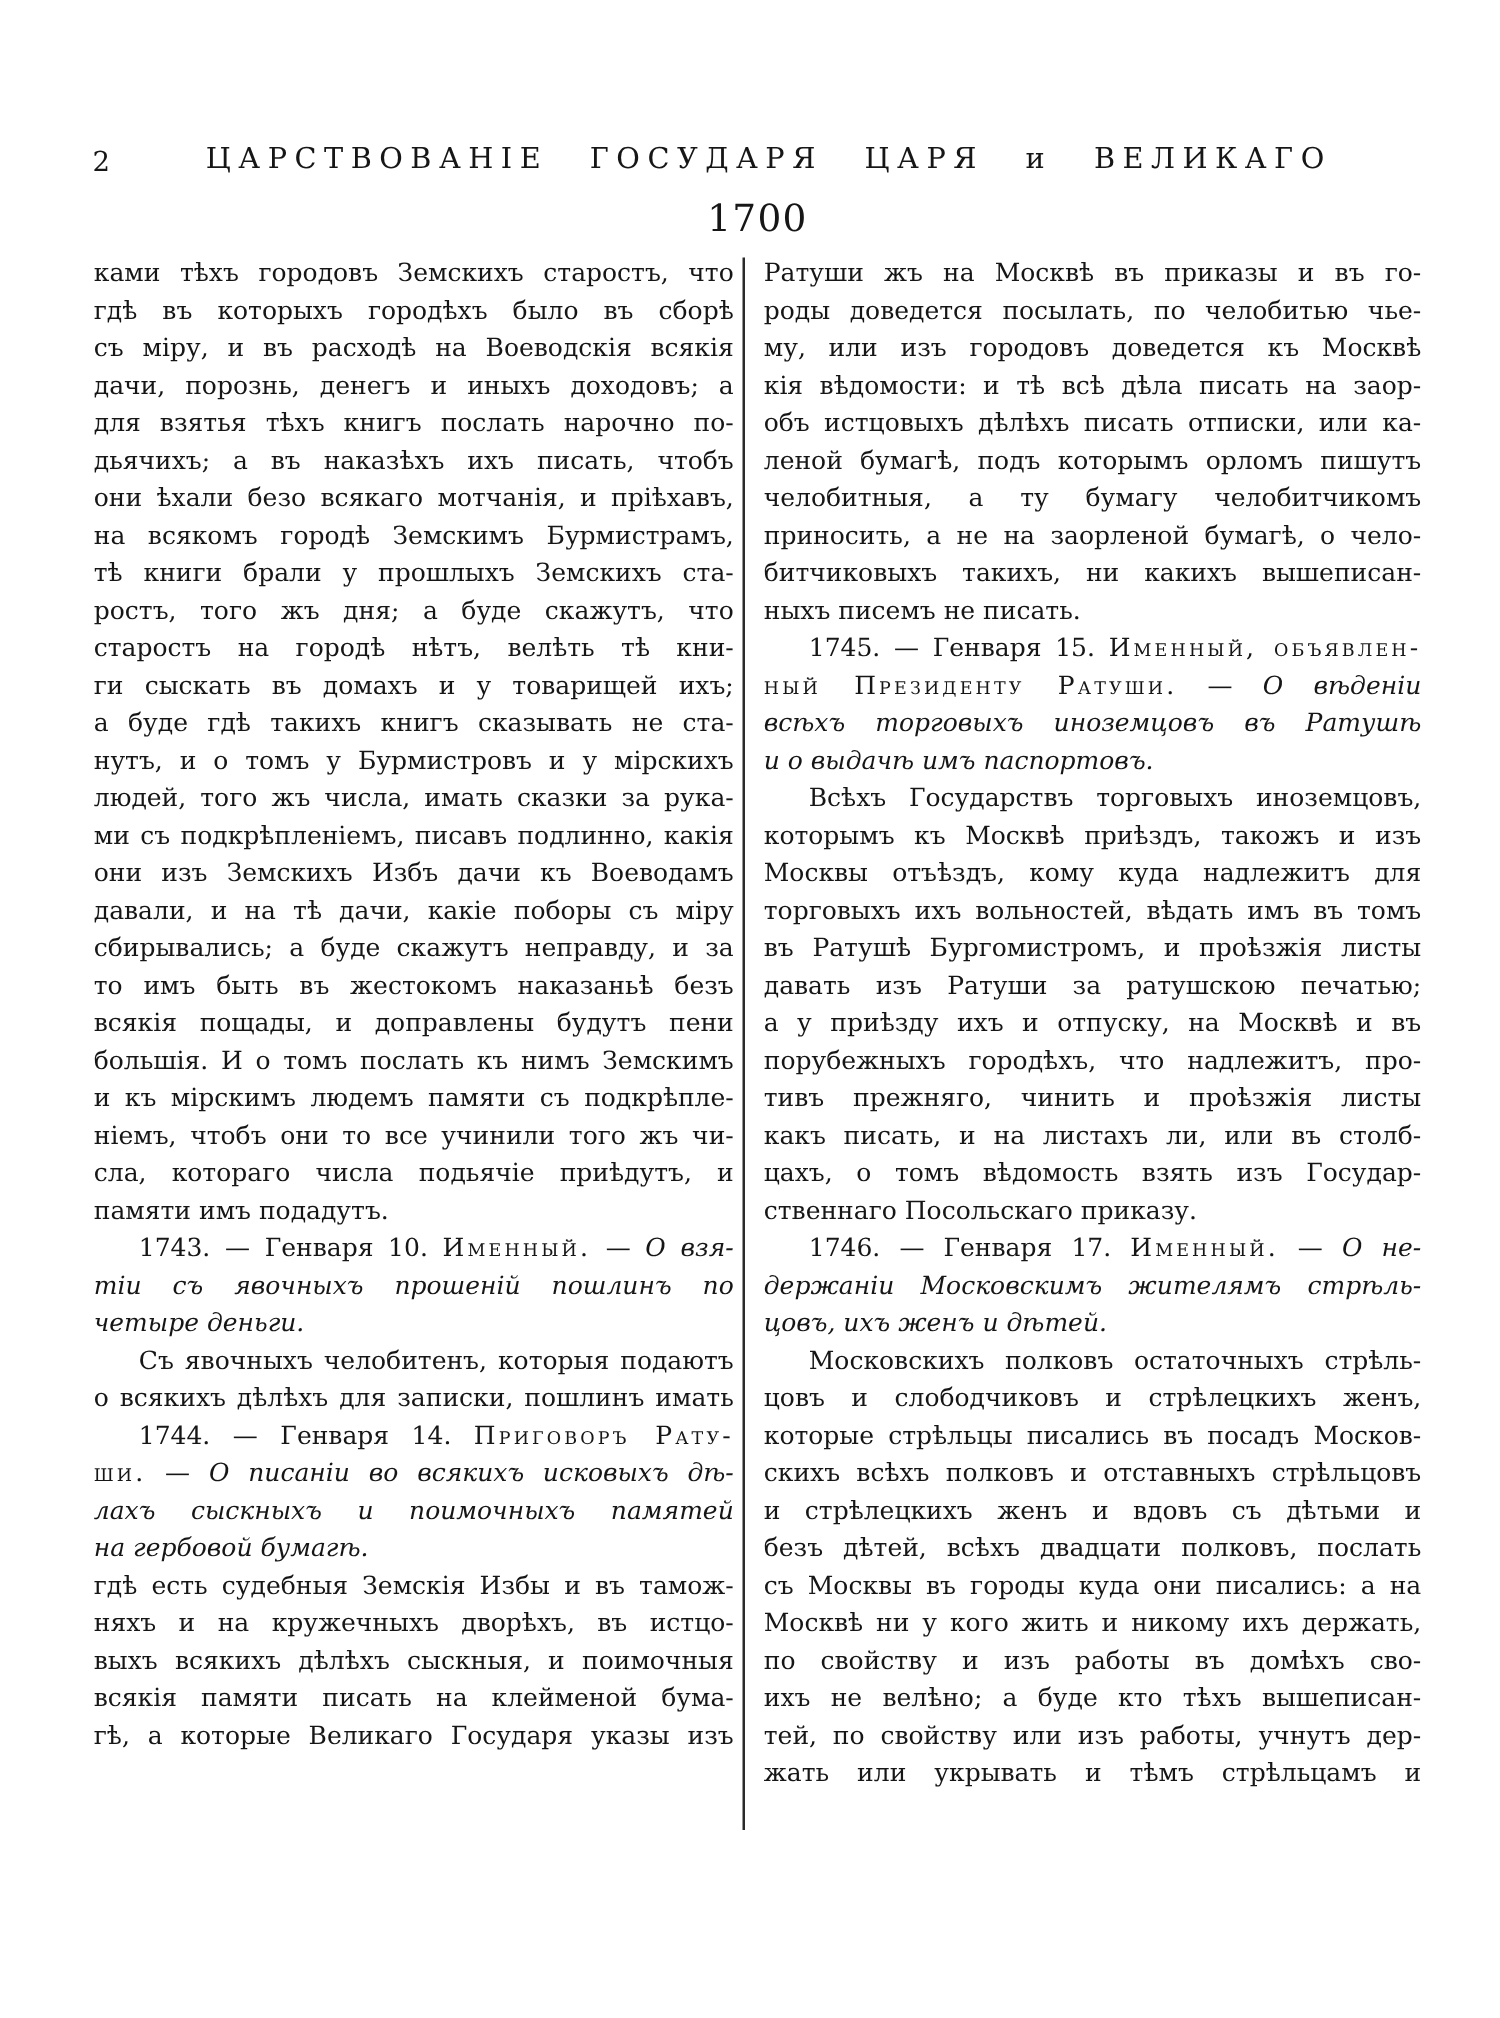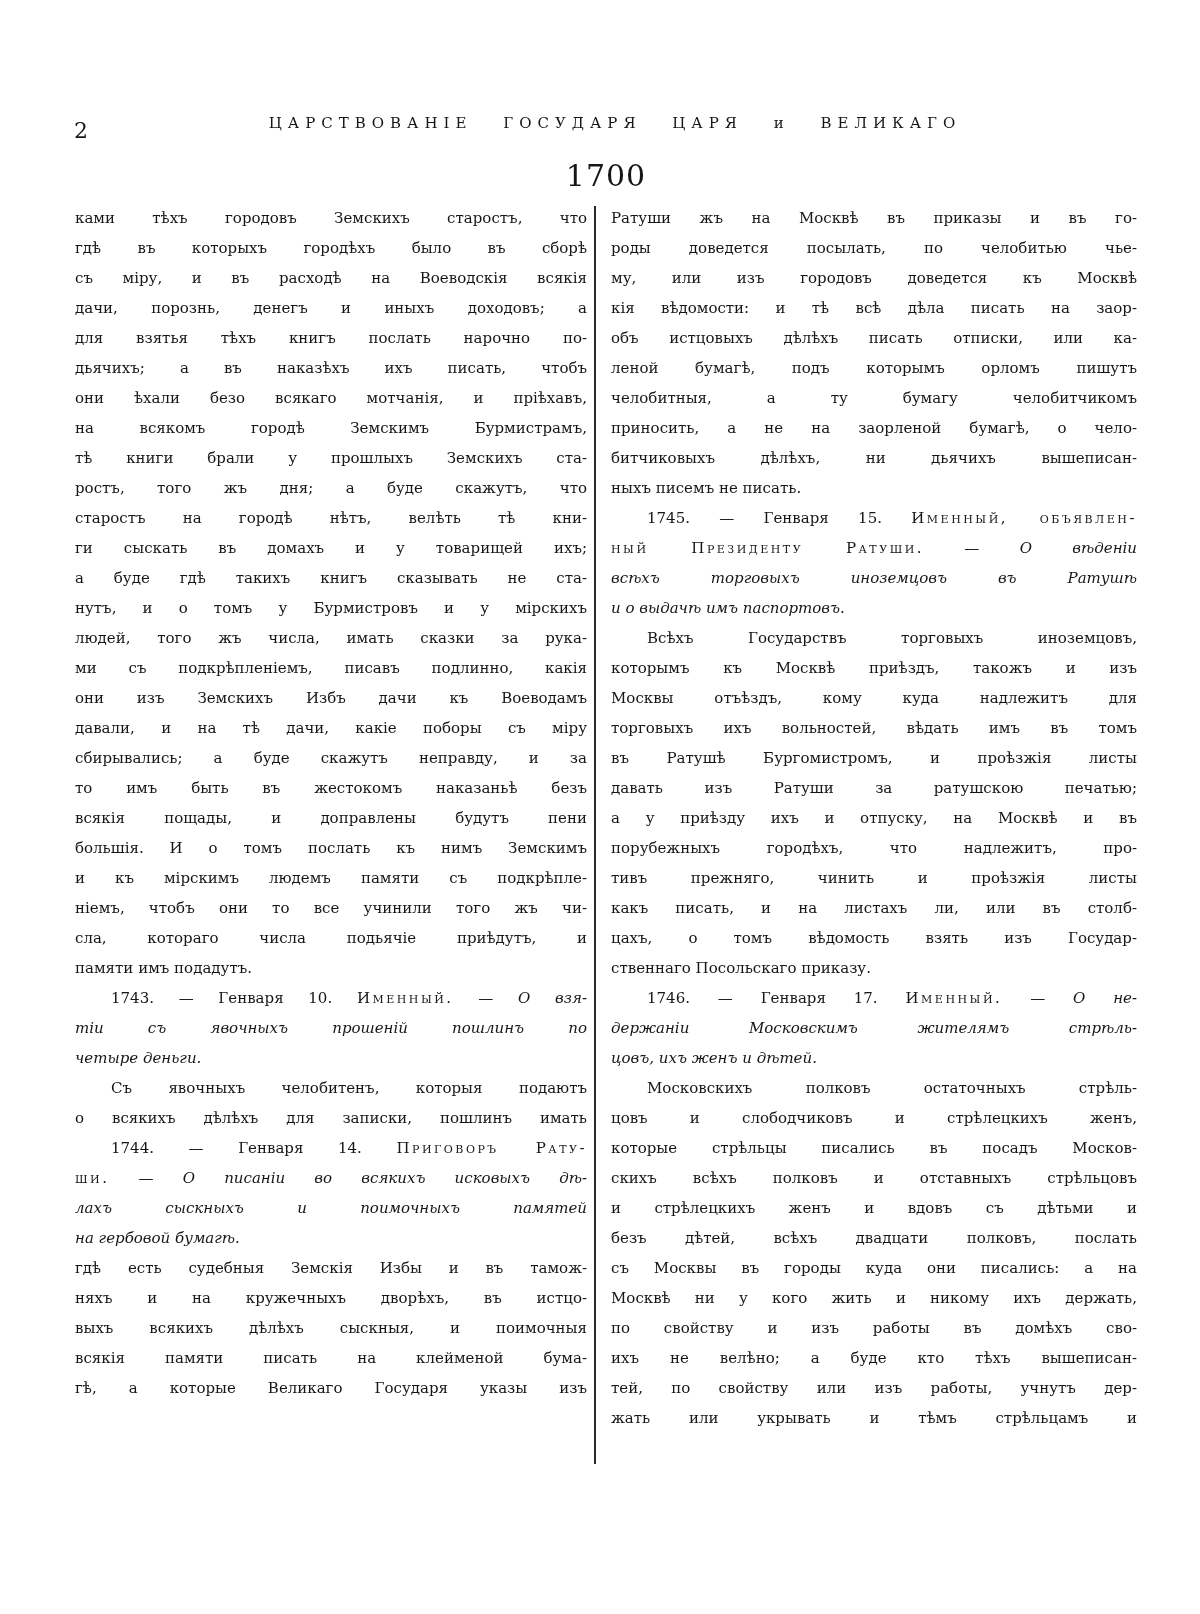--- a/index.html
+++ b/index.html
@@ -11,34 +11,34 @@
     position: relative;
     overflow: hidden;
   }
   .page-number {
     position: absolute; left: 74px; top: 118px;
     font-size: 22px;
   }
   .running-title {
     position: absolute; left: 110px; top: 114px; width: 1010px;
     text-align: center;
-    font-size: 15px;
+    font-size: 23px;
     letter-spacing: 6px;
     word-spacing: 20px;
     white-space: nowrap;
   }
   .year-heading {
     position: absolute; left: 75px; top: 158px; width: 1062px;
     text-align: center;
     font-size: 30px;
     letter-spacing: 1px;
   }
   .column {
     position: absolute; top: 203px;
-    font-size: 15px;
+    font-size: 20px;
     line-height: 30px;
   }
   .column.left  { left: 75px;  width: 512px; }
   .column.right { left: 611px; width: 526px; }
   .column-divider {
     position: absolute; left: 594px; top: 206px;
     width: 2px; height: 1258px;
     background: #2a2a2a;
   }
   .tline {
@@ -104,21 +104,21 @@
   </div>
 <div class="column right" id="col-right">
     <div class="tline"><span class="seg-n">Ратуши жъ на Москвѣ въ приказы и въ го-</span></div>
     <div class="tline"><span class="seg-n">роды доведется посылать, по челобитью чье-</span></div>
     <div class="tline"><span class="seg-n">му, или изъ городовъ доведется къ Москвѣ</span></div>
     <div class="tline"><span class="seg-n">кія вѣдомости: и тѣ всѣ дѣла писать на заор-</span></div>
     <div class="tline"><span class="seg-n">объ истцовыхъ дѣлѣхъ писать отписки, или ка-</span></div>
     <div class="tline"><span class="seg-n">леной бумагѣ, подъ которымъ орломъ пишутъ</span></div>
     <div class="tline"><span class="seg-n">челобитныя, а ту бумагу челобитчикомъ</span></div>
     <div class="tline"><span class="seg-n">приносить, а не на заорленой бумагѣ, о чело-</span></div>
-    <div class="tline"><span class="seg-n">битчиковыхъ дѣлѣхъ, ни дьячихъ вышеписан-</span></div>
+    <div class="tline"><span class="seg-n">битчиковыхъ такихъ, ни какихъ вышеписан-</span></div>
     <div class="tline pend"><span class="seg-n">ныхъ писемъ не писать.</span></div>
     <div class="tline ind"><span class="seg-n">1745. — Генваря 15. </span><span class="seg-sc">Именный, объявлен-</span></div>
     <div class="tline"><span class="seg-sc">ный Президенту Ратуши.</span><span class="seg-n"> — </span><span class="seg-i">О вѣденіи</span></div>
     <div class="tline"><span class="seg-i">всѣхъ торговыхъ иноземцовъ въ Ратушѣ</span></div>
     <div class="tline pend"><span class="seg-i">и о выдачѣ имъ паспортовъ.</span></div>
     <div class="tline ind"><span class="seg-n">Всѣхъ Государствъ торговыхъ иноземцовъ,</span></div>
     <div class="tline"><span class="seg-n">которымъ къ Москвѣ приѣздъ, такожъ и изъ</span></div>
     <div class="tline"><span class="seg-n">Москвы отъѣздъ, кому куда надлежитъ для</span></div>
     <div class="tline"><span class="seg-n">торговыхъ ихъ вольностей, вѣдать имъ въ томъ</span></div>
     <div class="tline"><span class="seg-n">въ Ратушѣ Бургомистромъ, и проѣзжія листы</span></div>

